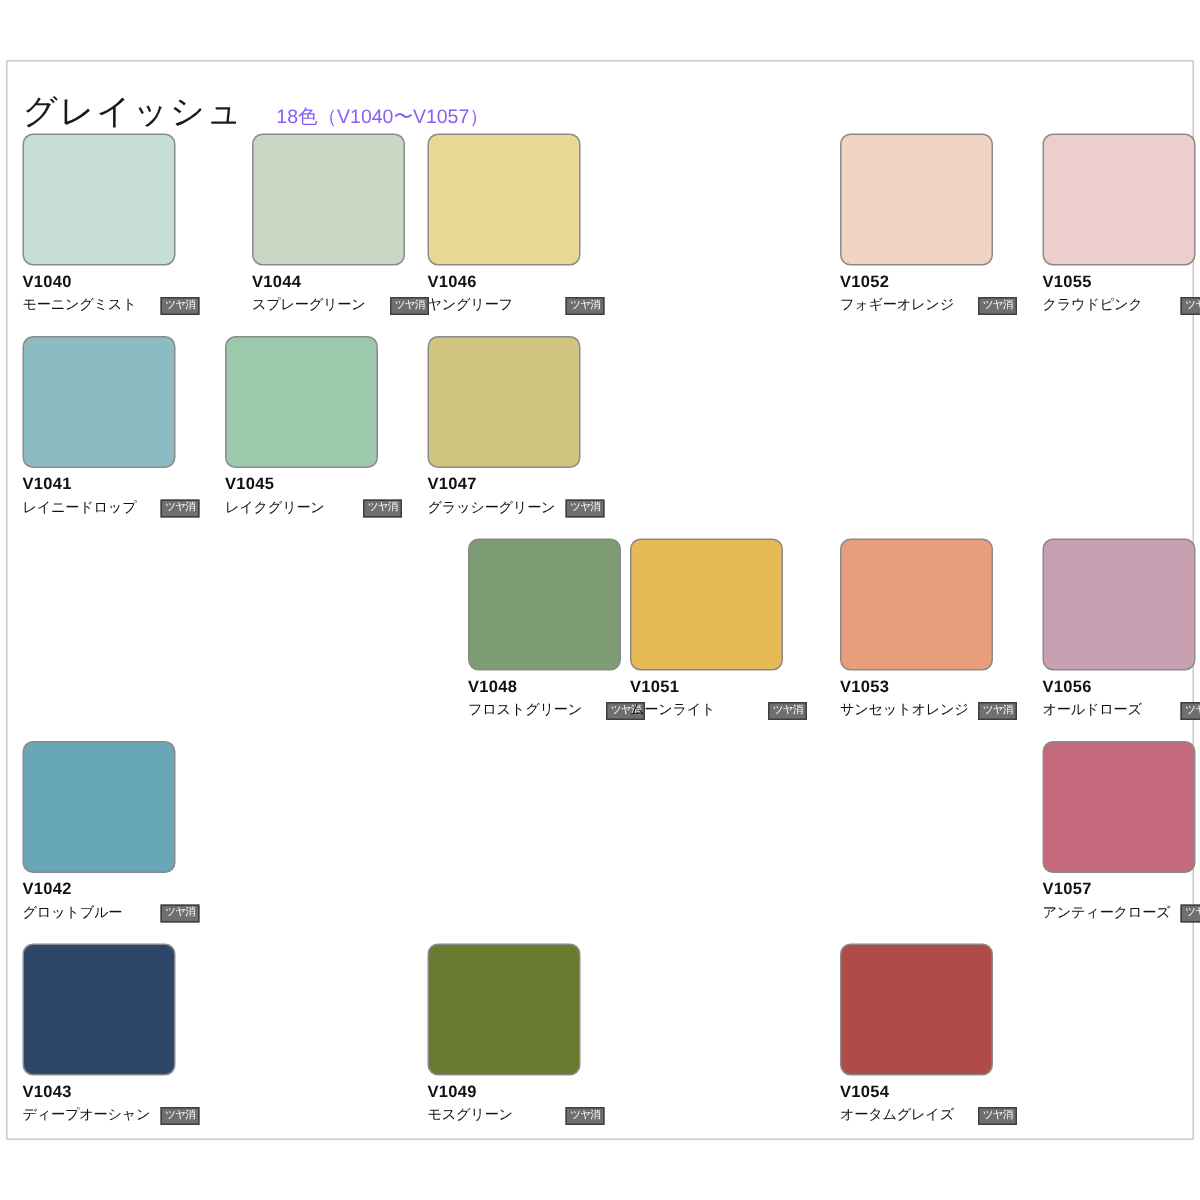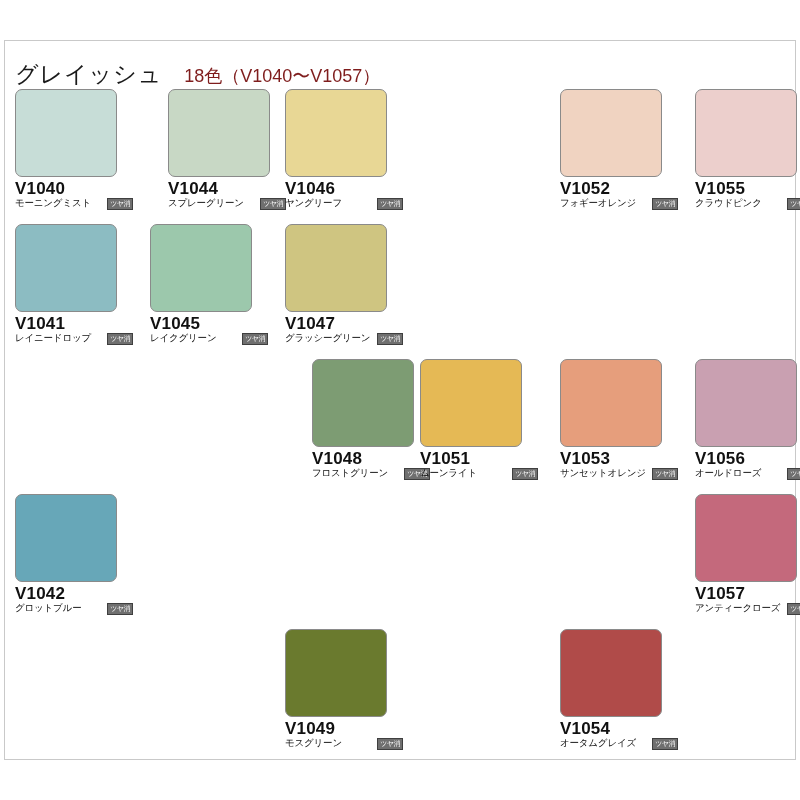--- a/index.html
+++ b/index.html
@@ -38,22 +38,22 @@
     align-items: baseline;
     white-space: nowrap;
   }
   .title-main {
     font-size: 23px;
     letter-spacing: 1px;
     color: #1a1a1a;
     font-weight: 400;
   }
   .title-sub {
-    font-size: 18px;
-    color: #7f1d1d;
+    font-size: 13px;
+    color: #8b5cf6;
     margin-left: 22px;
     letter-spacing: 0px;
   }
   .grid {
     position: absolute;
     left: 0;
     top: 0;
     width: 792px;
     height: 718px;
   }
@@ -63,21 +63,21 @@
   }
   .chip {
     width: 102px;
     height: 88px;
     border: 1px solid #8a8a8a;
     border-radius: 7px;
     box-sizing: border-box;
   }
   .code {
     margin-top: 4px;
-    font-size: 17px;
+    font-size: 11px;
     font-weight: bold;
     color: #111111;
     letter-spacing: 0.2px;
     line-height: 15px;
   }
   .nameline {
     margin-top: 1px;
     display: flex;
     align-items: center;
     justify-content: space-between;
@@ -218,20 +218,28 @@
           </div>
         </div>
         <div class="swatch-cell" style="left: 690px; top: 453px;">
           <div class="chip" style="background: rgb(196, 105, 124);"></div>
           <div class="code">V1057</div>
           <div class="nameline">
             <span class="jname">アンティークローズ</span>
             <span class="badge">ツヤ消</span>
           </div>
         </div>
+        <div class="swatch-cell" style="left: 10px; top: 588px;">
+          <div class="chip" style="background: rgb(46, 71, 104);"></div>
+          <div class="code">V1043</div>
+          <div class="nameline">
+            <span class="jname">ディープオーシャン</span>
+            <span class="badge">ツヤ消</span>
+          </div>
+        </div>
         <div class="swatch-cell" style="left: 280px; top: 588px;">
           <div class="chip" style="background: rgb(106, 122, 46);"></div>
           <div class="code">V1049</div>
           <div class="nameline">
             <span class="jname">モスグリーン</span>
             <span class="badge">ツヤ消</span>
           </div>
         </div>
         <div class="swatch-cell" style="left: 555px; top: 588px;">
           <div class="chip" style="background: rgb(176, 75, 73);"></div>

